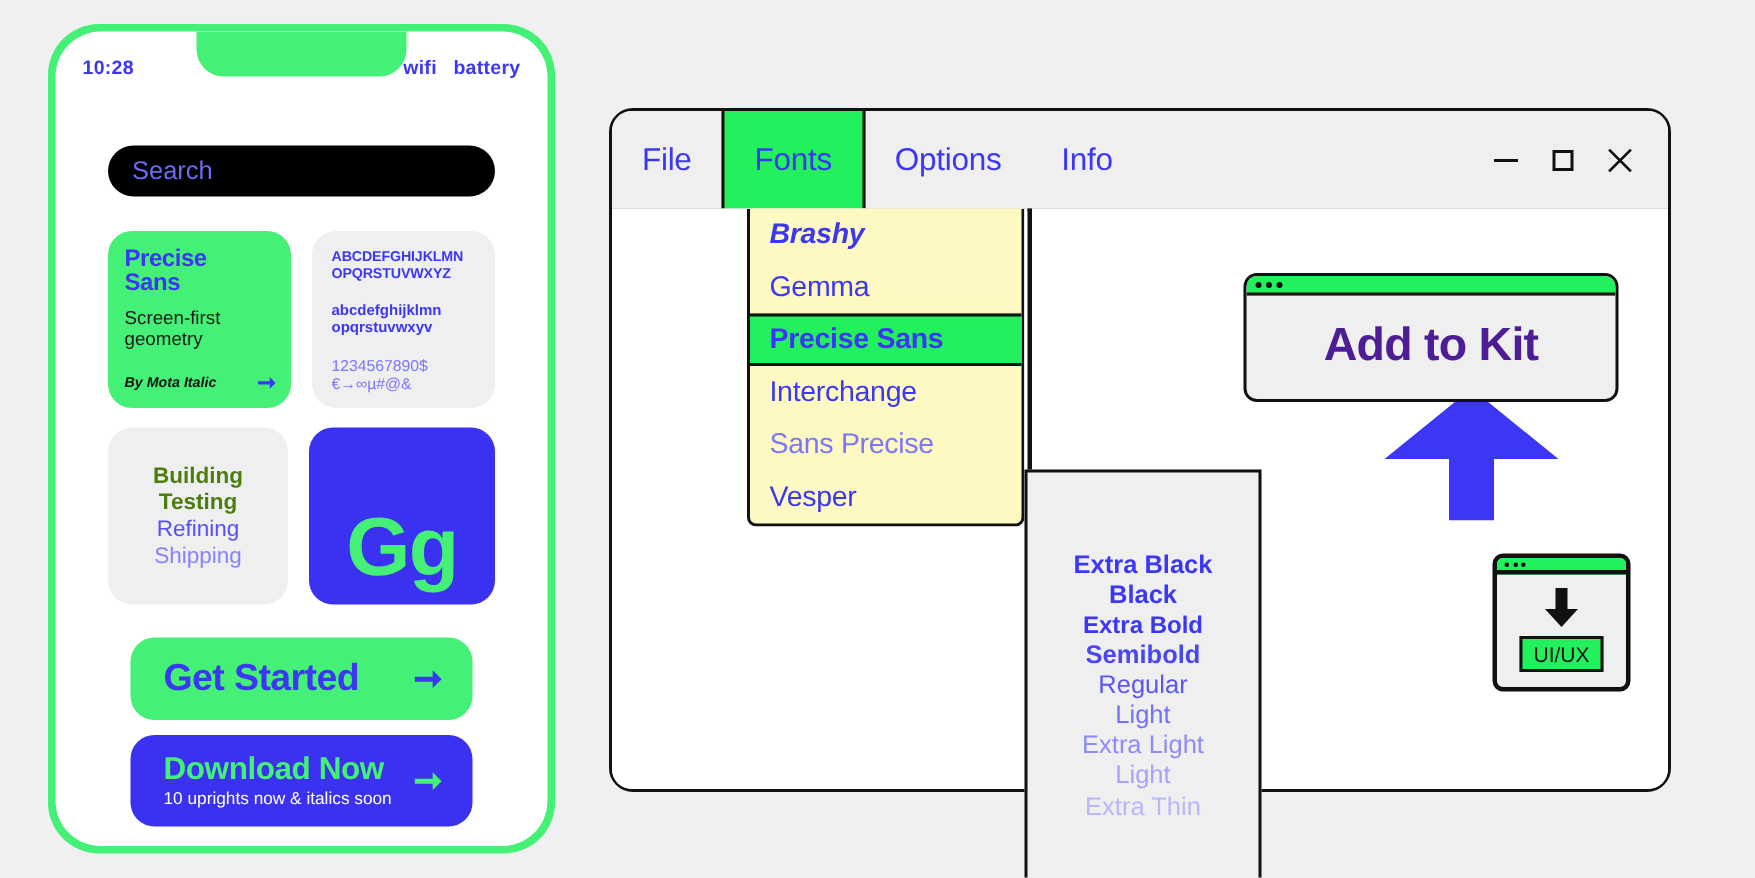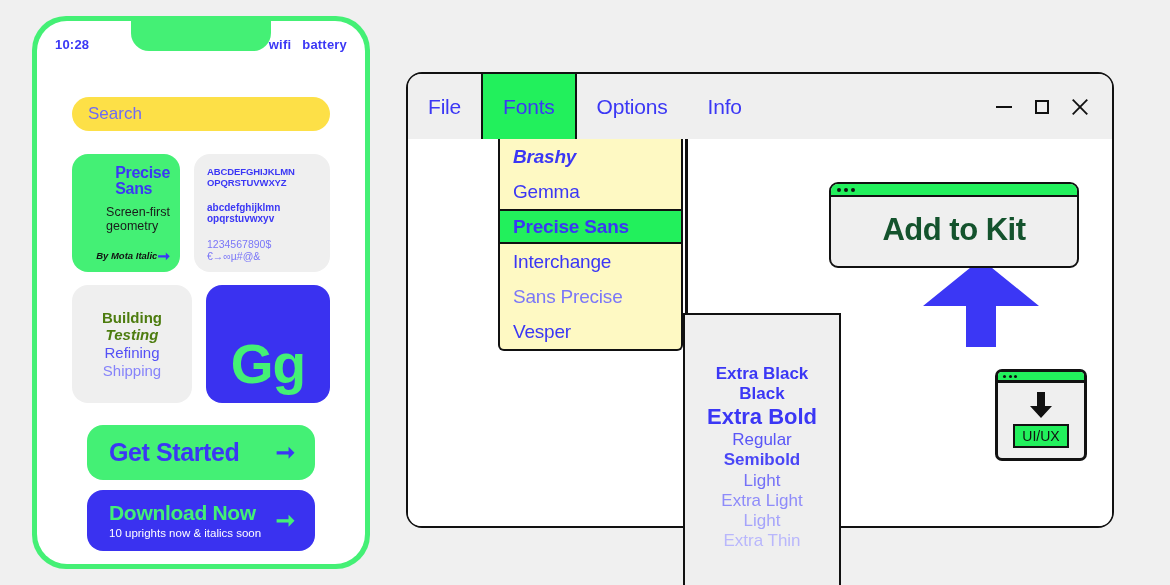--- a/index.html
+++ b/index.html
@@ -25,51 +25,51 @@
   }
   #statusbar{
     position:absolute;top:0;left:0;right:0;height:46px;
     display:flex;align-items:center;justify-content:space-between;
     padding:0 18px;box-sizing:border-box;
     color:#3b37f5;font-size:13px;font-weight:bold;letter-spacing:.2px;
   }
   #status-right{display:flex;gap:11px;}
   #search-field{
     position:absolute;top:76px;left:35px;right:35px;height:34px;
-    background:#fde047;border-radius:17px;display:flex;align-items:center;
+    background:#000000;border-radius:17px;display:flex;align-items:center;
     padding:0 16px;box-sizing:border-box;
     color:#6e6af7;font-size:17px;
   }
   .card-row{position:absolute;left:35px;right:35px;display:flex;gap:14px;}
   #row1{top:133px;}
   #row2{top:264px;}
   .card{border-radius:16px;box-sizing:border-box;overflow:hidden;}
   #card-hero{
-    width:108px;height:118px;background:#44f075;padding:11px 10px 9px 11px;
-    display:flex;flex-direction:column;align-items:flex-end;
+    width:122px;height:118px;background:#44f075;padding:11px 10px 9px 11px;
+    display:flex;flex-direction:column;
   }
   .hero-title{color:#3b37f5;font-weight:bold;font-size:16px;line-height:1.03;letter-spacing:-.3px;}
   .hero-sub{color:#1a1a1a;font-size:12.5px;line-height:1.12;margin-top:7px;flex:1;}
   .hero-foot{display:flex;align-items:center;justify-content:space-between;}
   .hero-by{color:#111;font-size:9.5px;font-weight:bold;font-style:italic;}
   .arrow-blue{color:#3b37f5;font-size:15px;font-weight:bold;line-height:1;}
   #card-specimen{
     flex:1;height:118px;background:#efefef;padding:12px 12px 10px 13px;
     display:flex;flex-direction:column;justify-content:space-between;
   }
   .spec-upper{color:#3b37f5;font-size:9.5px;font-weight:bold;line-height:1.2;letter-spacing:-.1px;}
   .spec-lower{color:#3b37f5;font-size:10px;font-weight:bold;line-height:1.15;}
   .spec-nums{color:#7b77f8;font-size:10.5px;line-height:1.15;}
   #card-weights{
     width:120px;height:118px;background:#efefef;
     display:flex;flex-direction:column;align-items:center;justify-content:center;
   }
   .w-line{color:#4d7c0f;line-height:1.18;}
   .w-1{font-size:15px;font-weight:bold;}
-  .w-2{font-size:15px;font-weight:bold;font-style:italic;}
+  .w-2{font-size:15px;font-weight:bold;}
   .w-3{font-size:15px;color:#5450f6;}
   .w-4{font-size:15px;color:#8683fa;}
   #card-gg{
     flex:1;height:118px;background:#3a32f0;
     display:flex;align-items:center;justify-content:center;
   }
   #gg-text{color:#44f075;font-size:55px;font-weight:bold;line-height:1;letter-spacing:-1px;margin-top:40px;}
   .cta{
     position:absolute;left:50px;right:50px;border-radius:16px;
     display:flex;align-items:center;justify-content:space-between;
@@ -141,21 +141,21 @@
     box-sizing:border-box;z-index:9;overflow:hidden;
   }
   #popup-titlebar{
     height:13px;background:#22f05c;border-bottom:2.5px solid #111;
     display:flex;align-items:center;gap:3px;padding-left:6px;box-sizing:border-box;
   }
   .dot{width:4px;height:4px;border-radius:50%;background:#111;}
   #popup-body{
     height:calc(100% - 15.5px);display:flex;align-items:center;justify-content:center;
   }
-  #popup-label{color:#14532d;font-size:31px;font-weight:bold;letter-spacing:-.5px;}
+  #popup-label{color:#4c1d95;font-size:31px;font-weight:bold;letter-spacing:-.5px;}
   #arrow-up{position:absolute;left:515px;top:185px;width:116px;height:88px;z-index:4;}
   
   #widget-uiux{
     position:absolute;left:587px;top:295px;width:92px;height:92px;
     background:#efefef;border:3px solid #111;border-radius:7px;
     box-sizing:border-box;z-index:4;overflow:hidden;
   }
   #widget-titlebar{
     height:11px;background:#22f05c;border-bottom:3px solid #111;
     display:flex;align-items:center;gap:2.5px;padding-left:5px;box-sizing:border-box;
@@ -283,23 +283,23 @@
     <div class="font-item">Gemma</div>
     <div class="font-item selected">Precise Sans</div>
     <div class="font-item">Interchange</div>
     <div class="font-item f-dim">Sans Precise</div>
     <div class="font-item">Vesper</div>
   </div>
 
   <div id="weights-menu">
     <div class="weight-row" style="font-size: 17px; font-weight: 800; color: rgb(59, 55, 245);">Extra Black</div>
     <div class="weight-row" style="font-size: 17px; font-weight: 800; color: rgb(59, 55, 245);">Black</div>
-    <div class="weight-row" style="font-size: 22px; font-weight: 700; color: rgb(59, 55, 245);">Extra Bold</div>
+    <div class="weight-row" style="font-size: 16px; font-weight: 700; color: rgb(59, 55, 245);">Extra Bold</div>
+    <div class="weight-row" style="font-size: 17px; font-weight: 600; color: rgb(74, 70, 246);">Semibold</div>
     <div class="weight-row" style="font-size: 17px; font-weight: 400; color: rgb(90, 86, 247);">Regular</div>
-    <div class="weight-row" style="font-size: 17px; font-weight: 600; color: rgb(74, 70, 246);">Semibold</div>
     <div class="weight-row" style="font-size: 17px; font-weight: 300; color: rgb(116, 112, 248);">Light</div>
     <div class="weight-row" style="font-size: 17px; font-weight: 300; color: rgb(142, 139, 250);">Extra Light</div>
     <div class="weight-row" style="font-size: 17px; font-weight: 200; color: rgb(165, 163, 251);">Light</div>
     <div class="weight-row" style="font-size: 17px; font-weight: 200; color: rgb(185, 183, 252);">Extra Thin</div>
   </div>
 
   <svg id="arrow-up" viewBox="0 0 116 88">
     <polygon points="58,0 116,47 73,47 73,88 43,88 43,47 0,47" fill="#3b37f5"></polygon>
   </svg>
 

